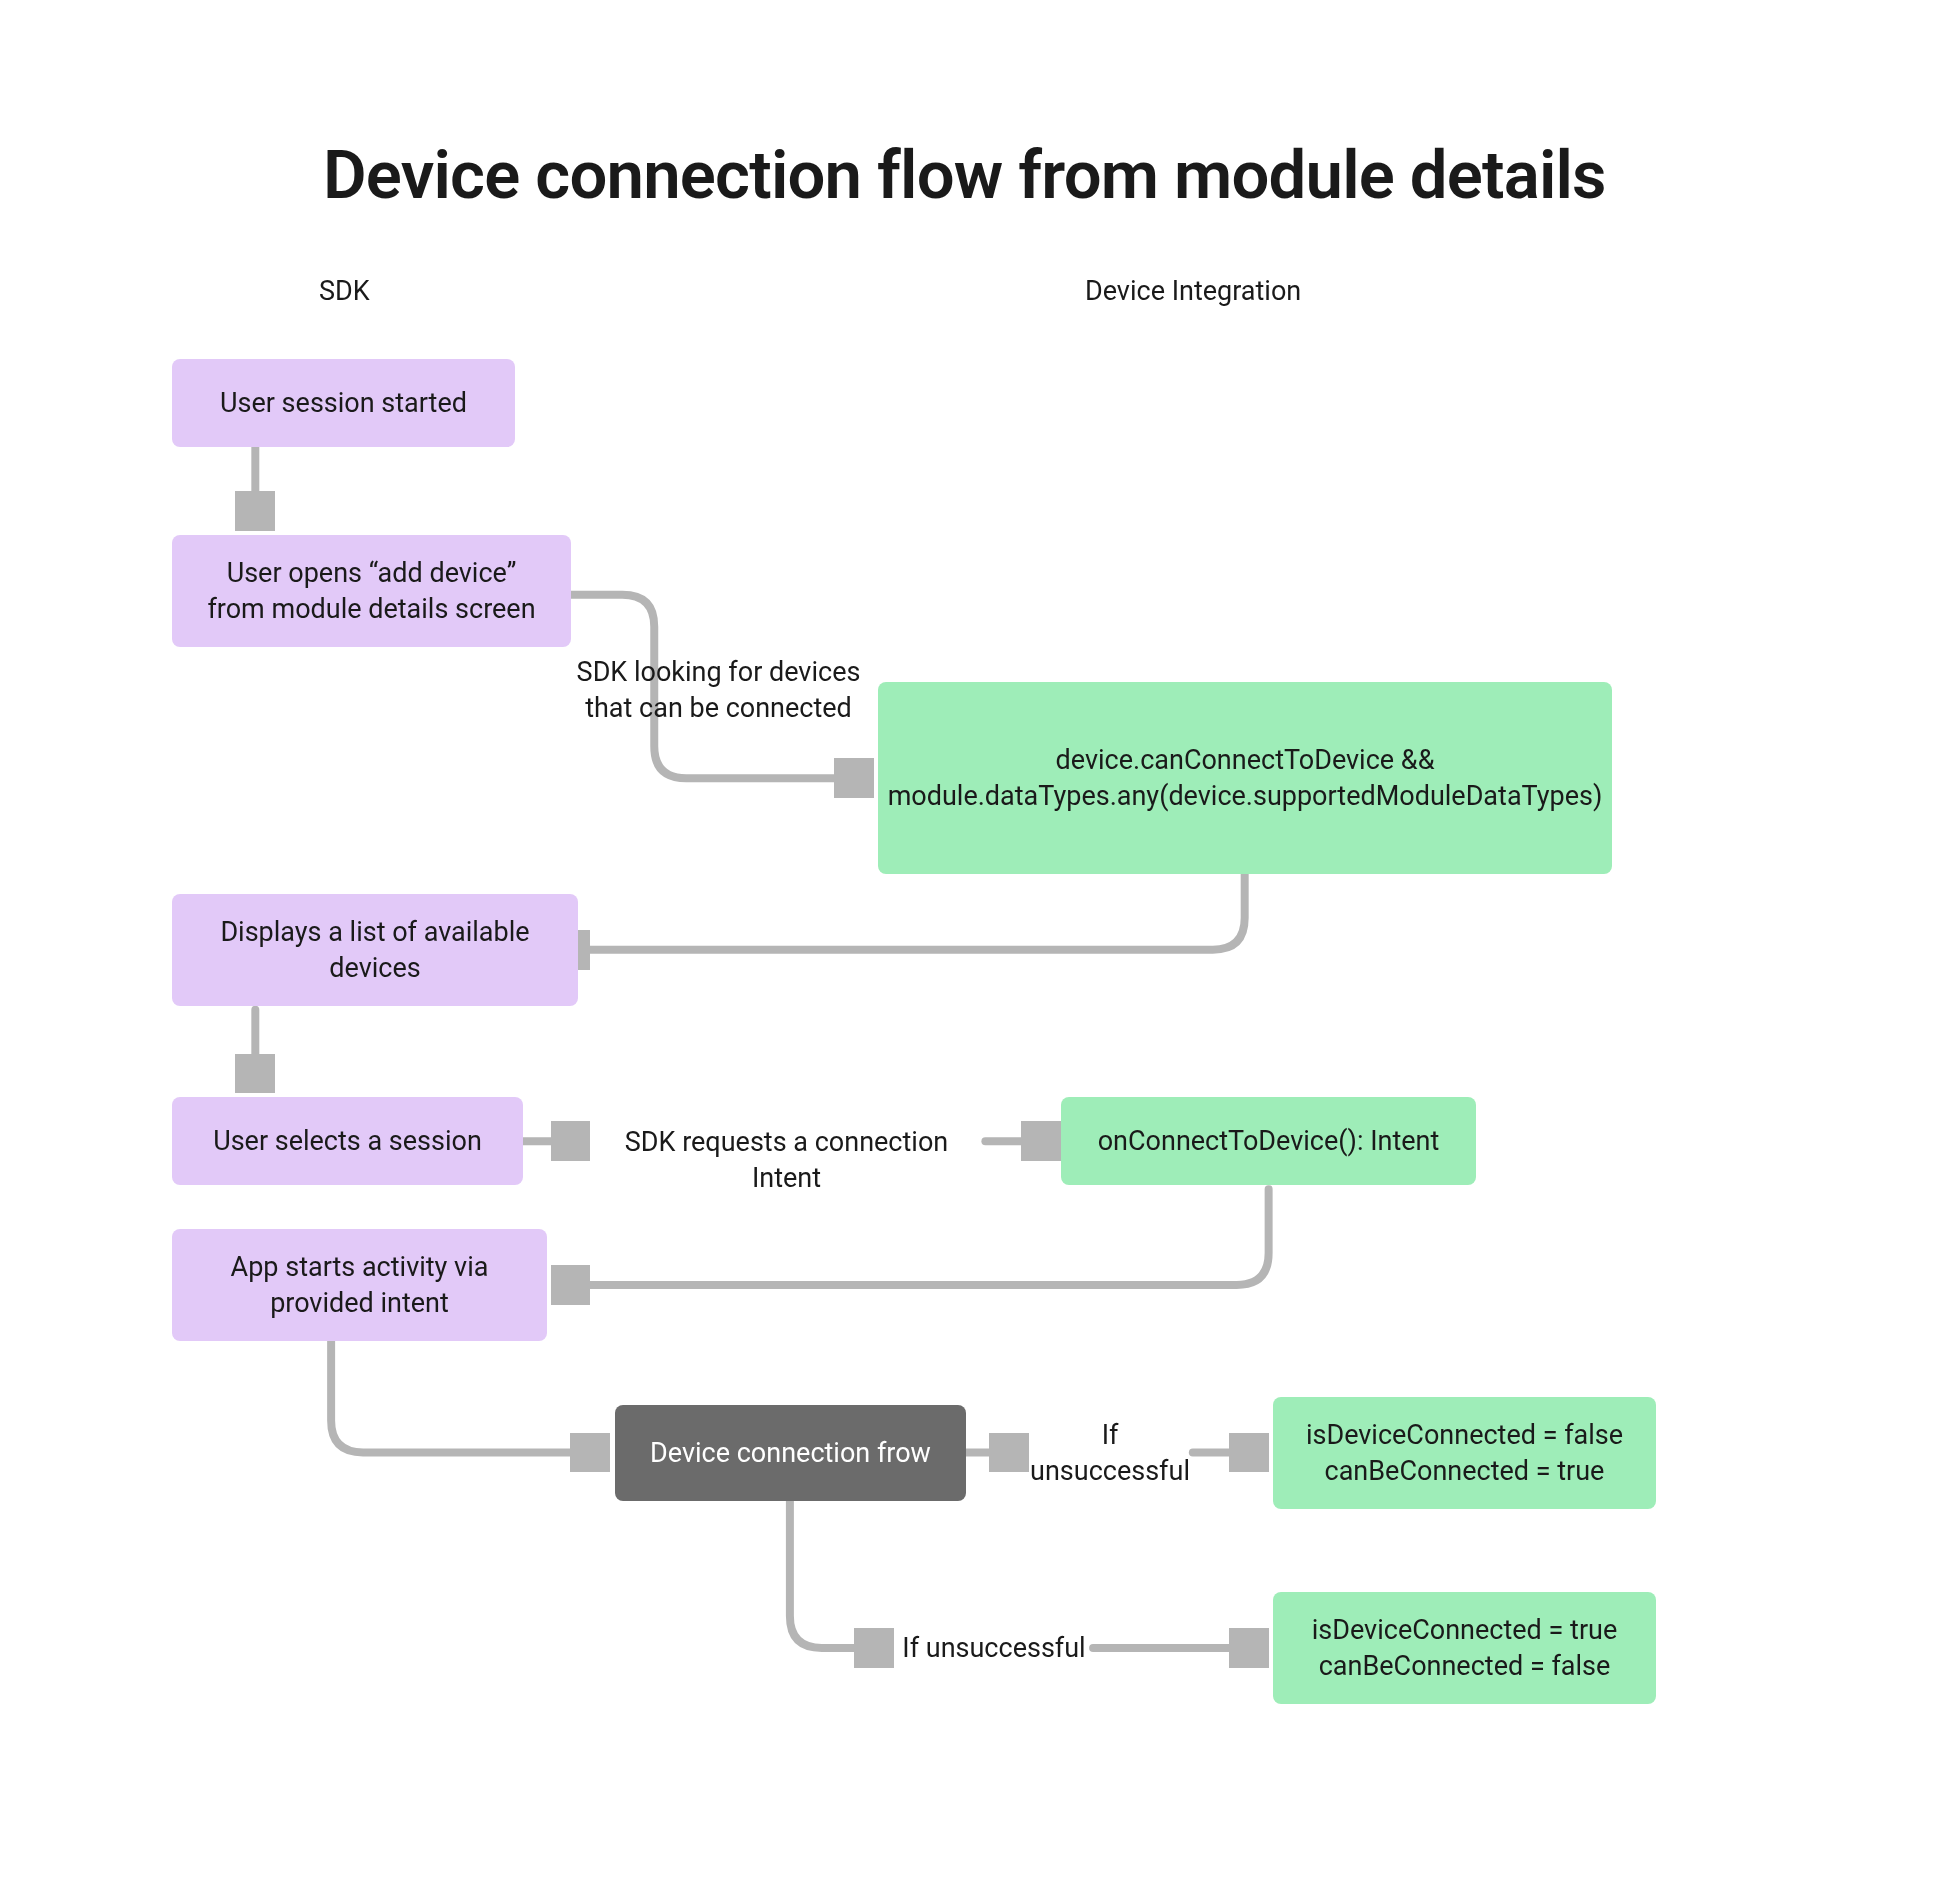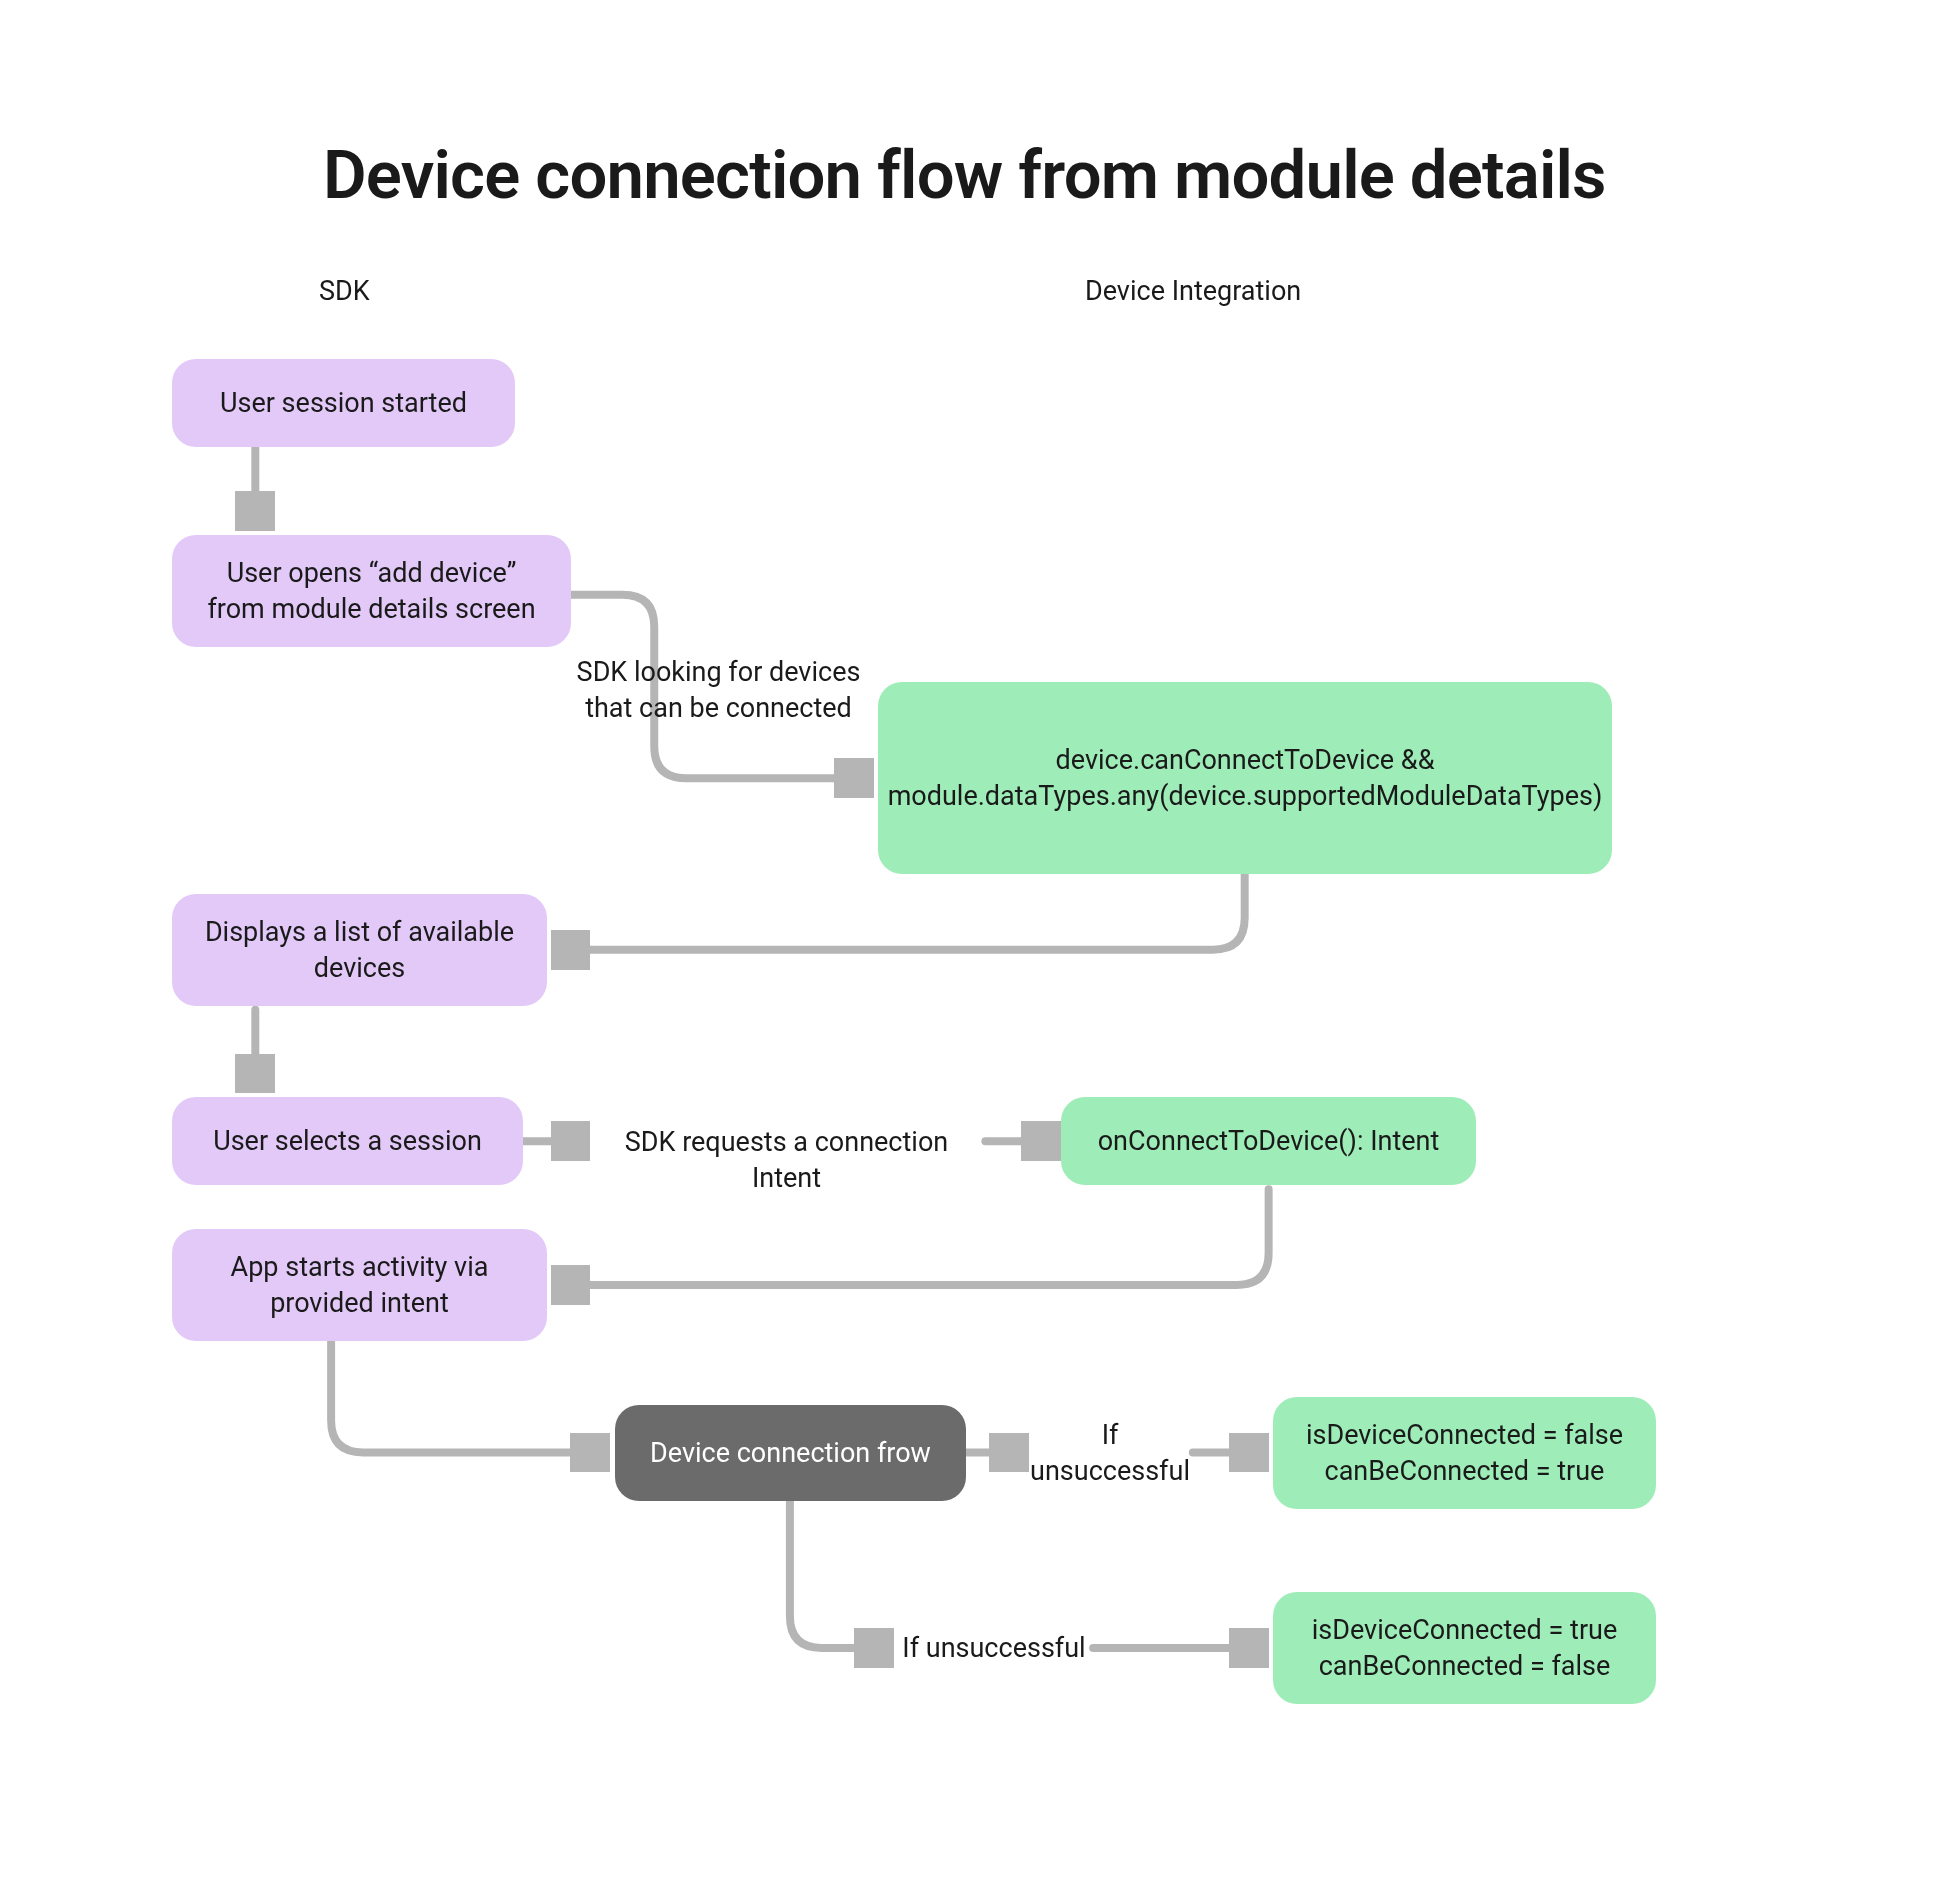--- a/index.html
+++ b/index.html
@@ -1,19 +1,19 @@
 <!DOCTYPE html>
 <html style="font-size:12.8px"><head>
 <meta charset="utf-8">
 <style>
   html,body{margin:0;padding:0;background:#fff;font-family:-apple-system,BlinkMacSystemFont,"Segoe UI",Roboto,Helvetica,Arial,sans-serif;color:#1a1a1a;}
   .canvas{position:relative;width:1954px;height:1890px;}
   .title{position:absolute;font-size:67px;font-weight:600;color:#1a1a1a;letter-spacing:-0.8px;}
   .col-header{position:absolute;font-size:27px;font-weight:400;color:#1a1a1a;}
-  .node{position:absolute;border-radius:24px;display:flex;align-items:center;justify-content:center;text-align:center;font-size:27px;line-height:1.35;padding:24px 27px;box-sizing:border-box;}
+  .node{position:absolute;border-radius:8px;display:flex;align-items:center;justify-content:center;text-align:center;font-size:27px;line-height:1.35;padding:24px 27px;box-sizing:border-box;}
   .purple{background:#E2C9F8;color:#1a1a1a;}
   .green{background:#9EEDB8;color:#1a1a1a;}
   .dark{background:#6B6B6B;color:#fff;}
   .edge-label{position:absolute;font-size:27px;color:#1a1a1a;text-align:center;line-height:1.35;}
   svg.connectors{position:absolute;left:0;top:0;width:1954px;height:1890px;pointer-events:none;}
   svg.connectors path,svg.connectors line{stroke:#B5B5B5;stroke-width:10;fill:none;stroke-linecap:round;}
 </style>
 </head>
 <body>
 
@@ -60,21 +60,21 @@
     <span>User opens “add device” from module details screen</span>
   </div>
 
   <div class="node green" style="left:878px;top:682px;width:734px;height:192px;">
     <div>
       <div>device.canConnectToDevice &amp;&amp;</div>
       <div>module.dataTypes.any(device.supportedModuleDataTypes)</div>
     </div>
   </div>
 
-  <div class="node purple" style="left:172px;top:894px;width:375px;height:112px;">
+  <div class="node purple" style="left:172px;top:894px;width:406px;height:112px;">
     <span>Displays a list of available devices</span>
   </div>
 
   <div class="node purple" style="left:172px;top:1097px;width:351px;height:88px;">
     <span>User selects a session</span>
   </div>
 
   <div class="node green" style="left:1061px;top:1097px;width:415px;height:88px;">
     <span>onConnectToDevice(): Intent</span>
   </div>

